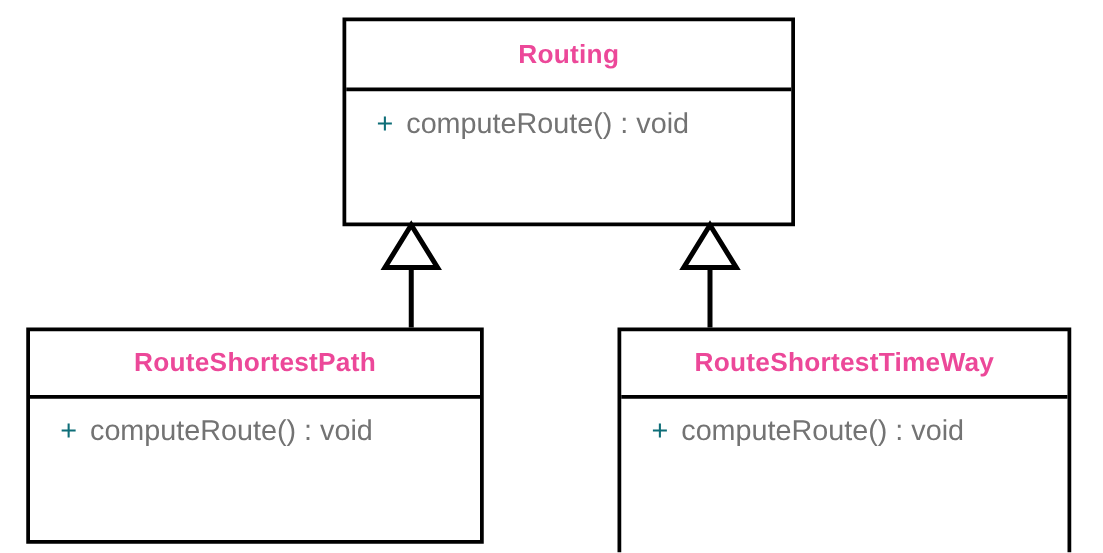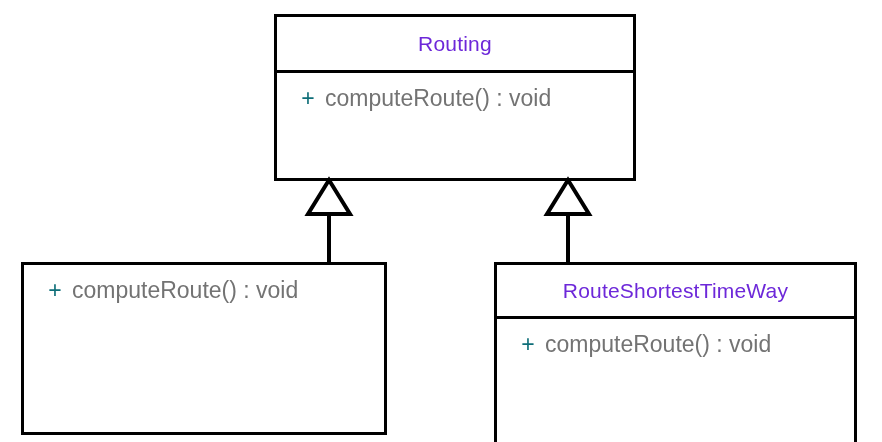--- a/index.html
+++ b/index.html
@@ -24,22 +24,22 @@
     position: absolute;
     box-sizing: border-box;
     background: #ffffff;
     border: 3px solid #000000;
     display: flex;
     flex-direction: column;
   }
   .uml-class-name {
     box-sizing: border-box;
     text-align: center;
-    font-weight: normal;
-    color: #6d28d9;
+    font-weight: bold;
+    color: #ec4899;
     font-family: "Liberation Sans", sans-serif;
     display: flex;
     align-items: center;
     justify-content: center;
     border-bottom: 3px solid #000000;
     letter-spacing: 0.2px;
   }
   .uml-compartment {
     box-sizing: border-box;
     flex: 1 1 auto;
@@ -135,20 +135,21 @@
   </div>
 
   <div class="generalization" id="generalization-right">
     <svg width="62" height="90" viewBox="0 0 62 90" xmlns="http://www.w3.org/2000/svg">
       <line x1="30" y1="36" x2="30" y2="90" stroke="#000000" stroke-width="4"></line>
       <polygon points="30,2 51,36 9,36" fill="#ffffff" stroke="#000000" stroke-width="4" stroke-linejoin="miter"></polygon>
     </svg>
   </div>
 
   <div class="uml-class child-class" id="class-routeshortestpath">
+    <div class="uml-class-name">RouteShortestPath</div>
     <div class="uml-compartment">
       <div class="uml-member">
         <span class="uml-visibility">+</span>
         <span class="uml-member-text">computeRoute() : void</span>
       </div>
     </div>
   </div>
 
   <div class="uml-class child-class" id="class-routeshortesttimeway">
     <div class="uml-class-name">RouteShortestTimeWay</div>

